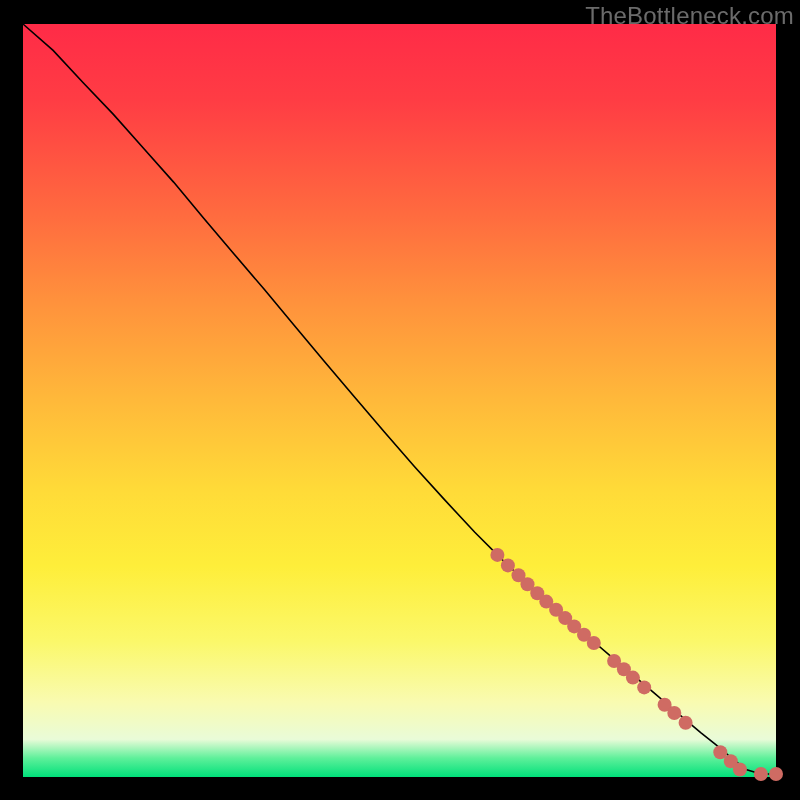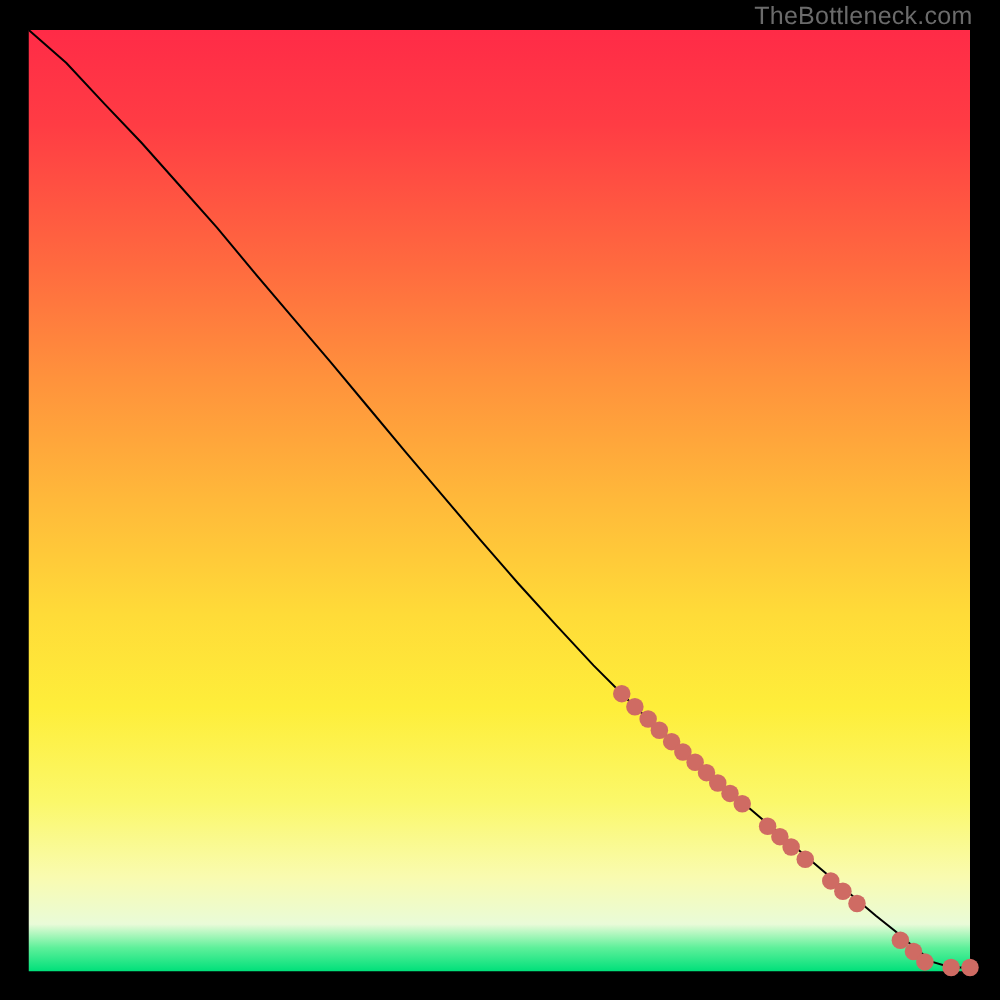--- a/index.html
+++ b/index.html
@@ -22,23 +22,23 @@
       #fbf86a 82%,
       #f9fbb0 90%,
       #e9fbd8 95%,
       #5ef09a 97.5%,
       #00e07a 100%
     );
   }
   .watermark {
     position: absolute;
     top: 2px;
-    right: 22px;
+    right: 6px;
     color: #6b6b6b;
-    font-size: 20px;
+    font-size: 24px;
     font-weight: 500;
     letter-spacing: 0.2px;
   }
   svg.curve {
     position: absolute;
     left: 0; top: 0;
     width: 753px; height: 753px;
     overflow: visible;
   }
   .line { fill: none; stroke: #000; stroke-width: 1.6; }

